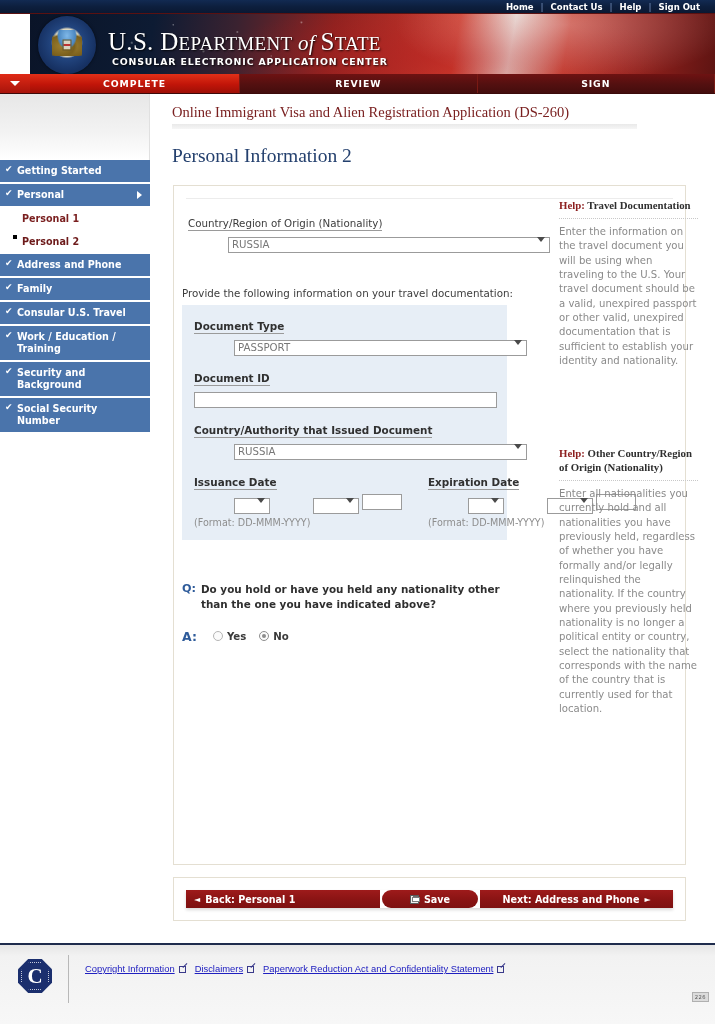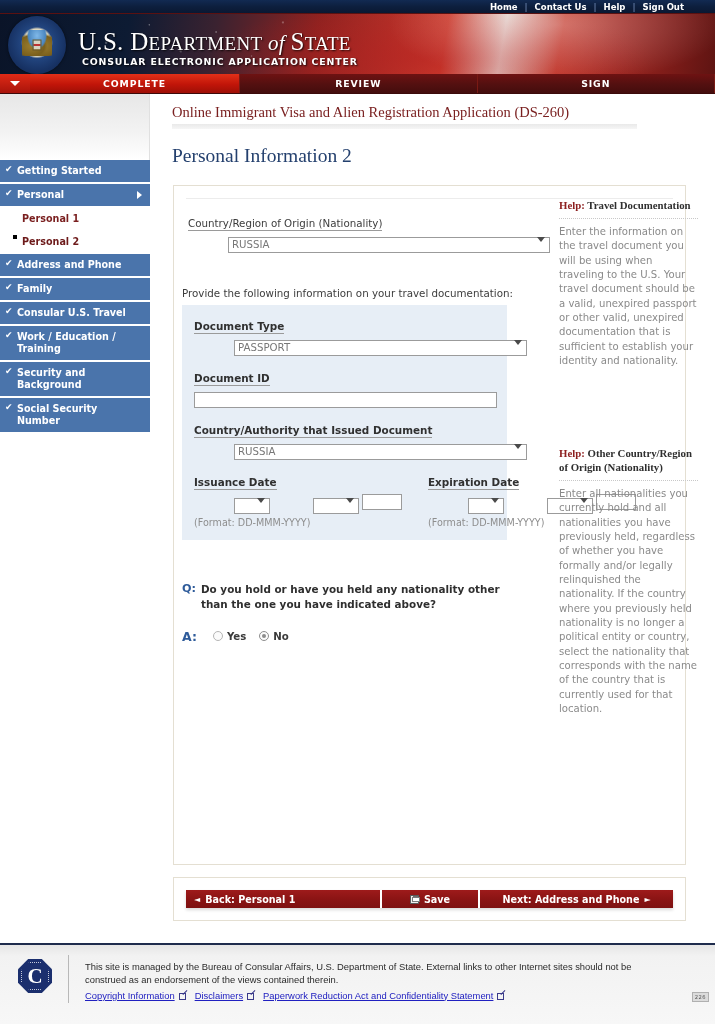--- a/index.html
+++ b/index.html
@@ -11,21 +11,21 @@
     overflow: hidden;
   }
 
   
   .utility-bar {
     height: 14px;
     background: linear-gradient(to bottom, #122a52 0%, #0d1f3e 50%, #0a1832 100%);
     display: flex;
     justify-content: flex-end;
     align-items: center;
-    padding-right: 24px;
+    padding-right: 8px;
     border-bottom: 1px solid #5a1111;
   }
   .utility-link {
     color: #ffffff;
     font-size: 8.5px;
     font-weight: bold;
     text-decoration: none;
     padding: 0 7px;
     line-height: 14px;
     white-space: nowrap;
@@ -35,20 +35,21 @@
     font-size: 9px;
     line-height: 12px;
   }
 
   
   .banner {
     position: relative;
     height: 60px;
     background: #0a1428;
     overflow: hidden;
+    margin-left: 30px;
   }
   .banner-flag {
     position: absolute;
     inset: 0;
     background:
       radial-gradient(ellipse 260px 90px at 78% 18%, rgba(255,255,255,0.30), rgba(255,255,255,0) 65%),
       radial-gradient(ellipse 320px 80px at 60% 72%, rgba(180,30,30,0.55), rgba(0,0,0,0) 70%),
       linear-gradient(100deg,
         #0a1428 0%, #0d1b33 18%,
         #3a2230 30%,
@@ -424,21 +425,21 @@
     height: 18px;
     display: flex;
     align-items: center;
     justify-content: center;
     gap: 5px;
     border: none;
     font-family: "DejaVu Sans", sans-serif;
     white-space: nowrap;
   }
   .btn-back { flex: 0 0 194px; justify-content: flex-start; padding-left: 8px; }
-  .btn-save { flex: 0 0 96px; }
+  .btn-save { flex: 0 0 96px; border-radius: 9px; }
   .btn-next { flex: 1; }
   .arrow-l { font-size: 8px; }
   .arrow-r { font-size: 8px; }
   .save-ico {
     width: 9px; height: 9px;
     background: #f0f0f0;
     border: 1px solid #5a5a5a;
     position: relative;
   }
   .save-ico::before {
@@ -756,19 +757,18 @@
     </div>
   </div>
 </div>
 
 <div class="footer">
   <div class="foot-seal">
     <span>C</span>
   </div>
   <div class="foot-div"></div>
   <div class="foot-text">
-    <span>This site is managed by the Bureau of Consular Affairs, U.S. Department of State. External links to other Internet sites should not be construed as an endorsement of the views contained therein.</span>
     <div class="foot-links">
       <a class="foot-link" href="#">Copyright Information</a><span class="ext-ico"></span><a class="foot-link" href="#">Disclaimers</a><span class="ext-ico"></span><a class="foot-link" href="#">Paperwork Reduction Act and Confidentiality Statement</a><span class="ext-ico"></span>
     </div>
   </div>
   <div class="foot-badge">226</div>
 </div>
 
 </body></html>

